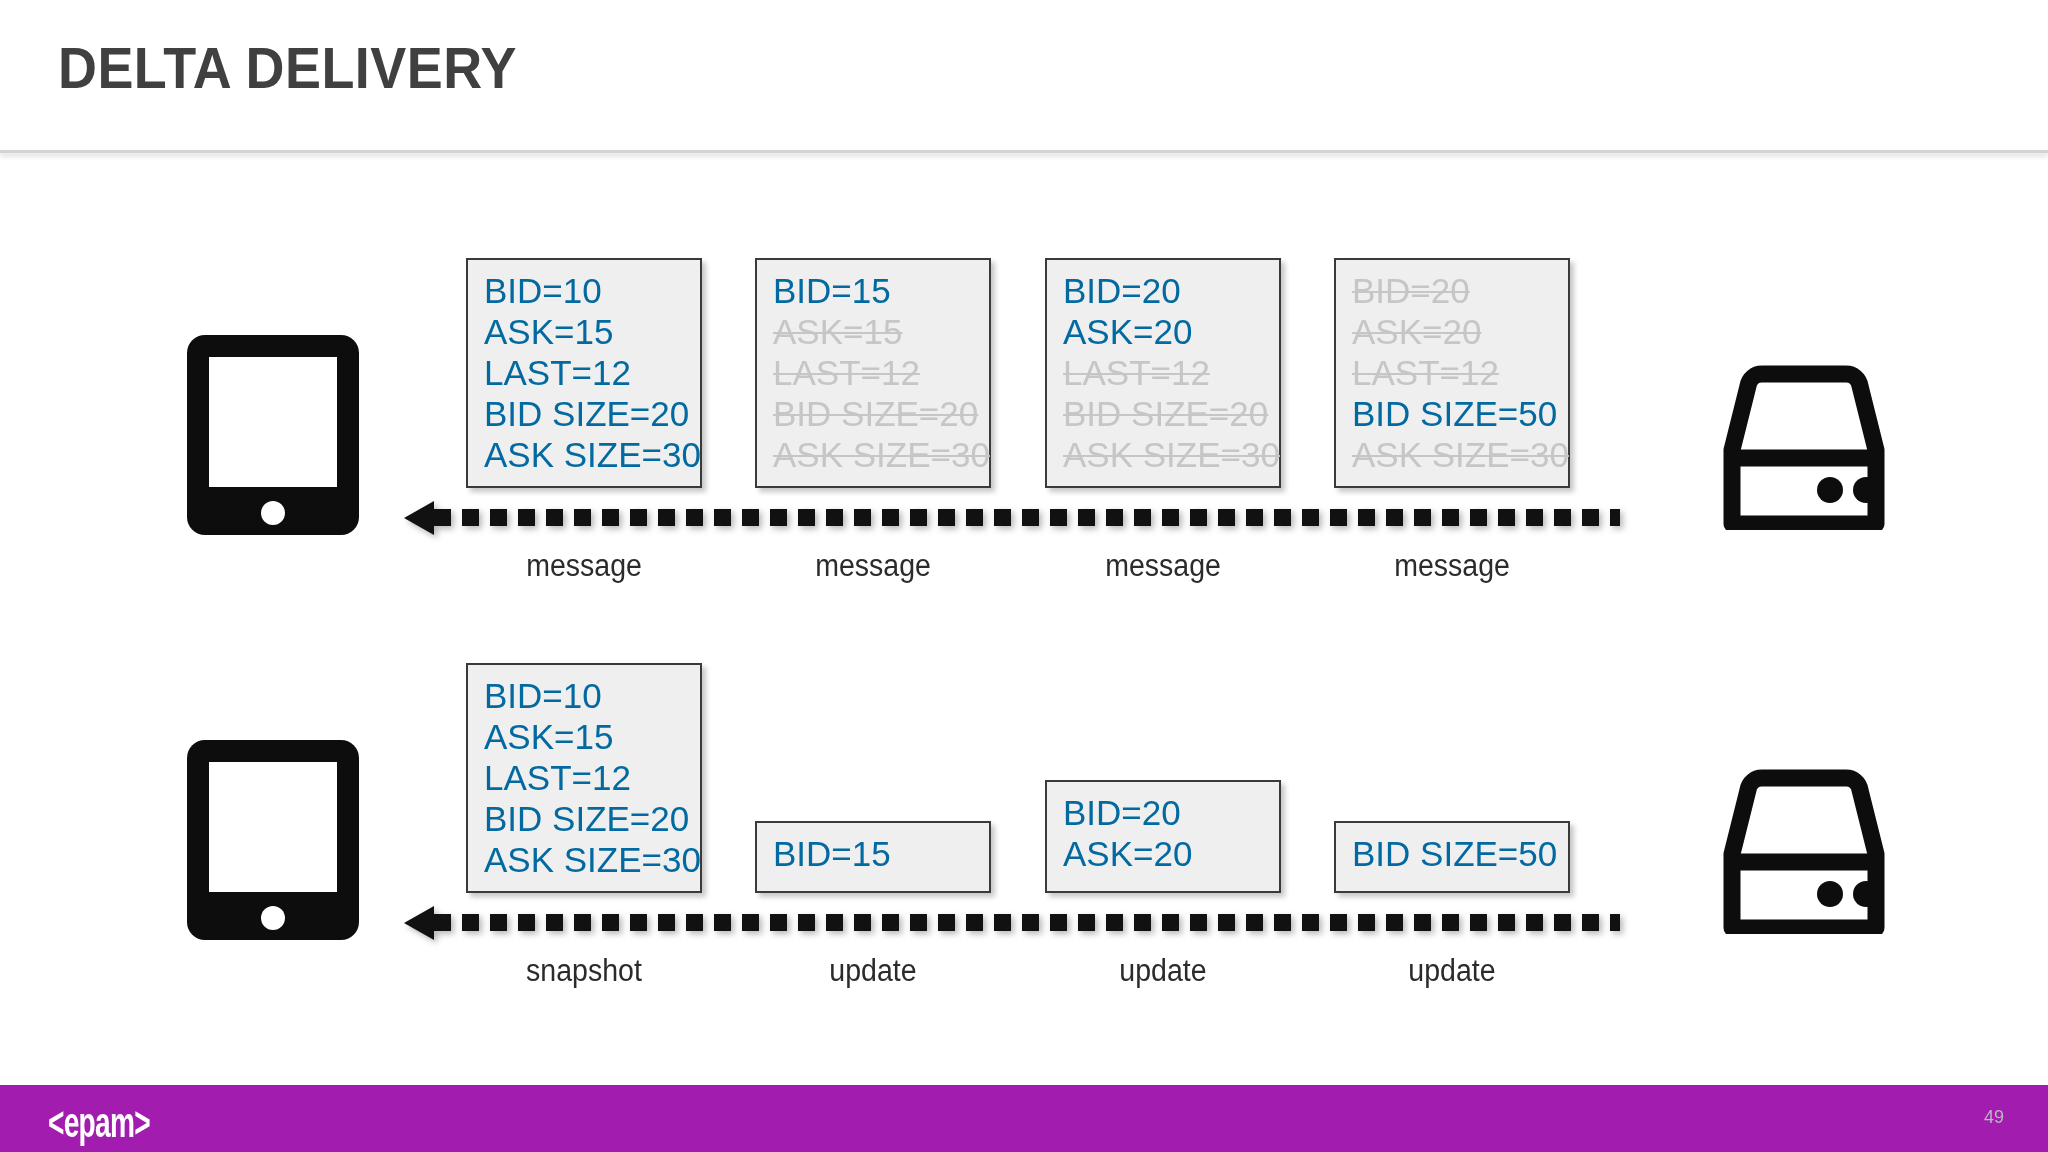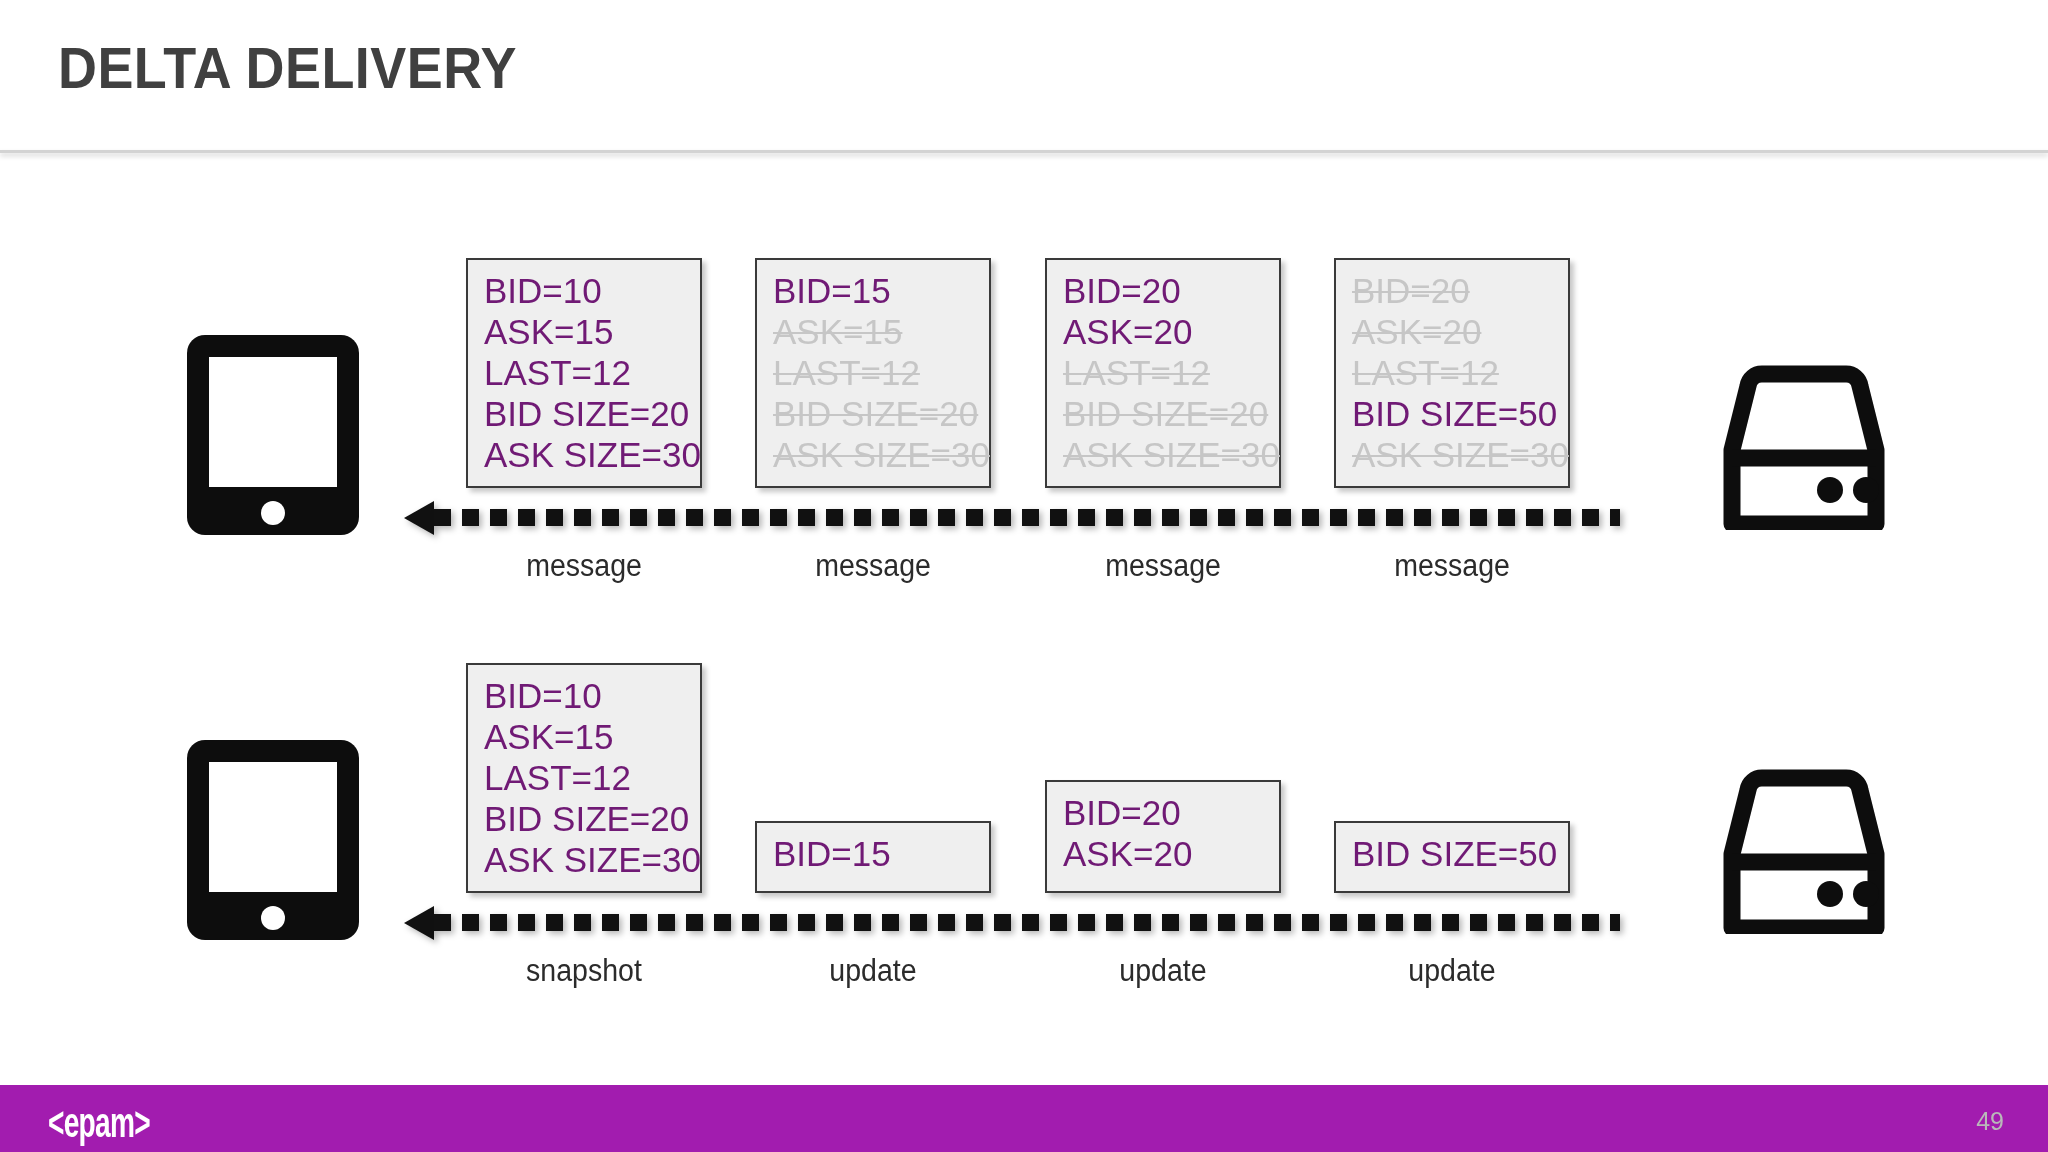--- a/index.html
+++ b/index.html
@@ -56,21 +56,21 @@
   .msg-box {
     position:absolute;
     background:#efefef;
     border:2px solid #3a3a3a;
     box-shadow:4px 4px 5px rgba(0,0,0,0.22);
     padding:10px 16px 12px 16px;
   }
   .msg-line {
     font-size:35px;
     line-height:41px;
-    color:#701a75;
+    color:#0369a1;
     white-space:nowrap;
     font-family:"Liberation Sans", sans-serif;
   }
   .msg-line.struck {
     color:#c6c6c6;
     text-decoration:line-through;
     text-decoration-thickness:2px;
   }
 
   
@@ -111,21 +111,21 @@
   #epam-logo {
     position:absolute; left:48px; top:14px;
     font-size:38px; font-weight:bold; color:#ffffff;
     letter-spacing:-1px;
     transform:scaleX(0.74) scaleY(1.12); transform-origin:left top;
     font-family:"Liberation Sans", sans-serif;
     white-space:nowrap;
   }
   #page-number {
     position:absolute; right:44px; top:22px;
-    font-size:25px; color:#b9b9b9;
+    font-size:18px; color:#b9b9b9;
     font-family:"Liberation Sans", sans-serif;
   }
 </style>
 </head>
 <body>
 
 <div id="slide">
 
   <div id="header">
     <div id="slide-title">DELTA DELIVERY</div>

